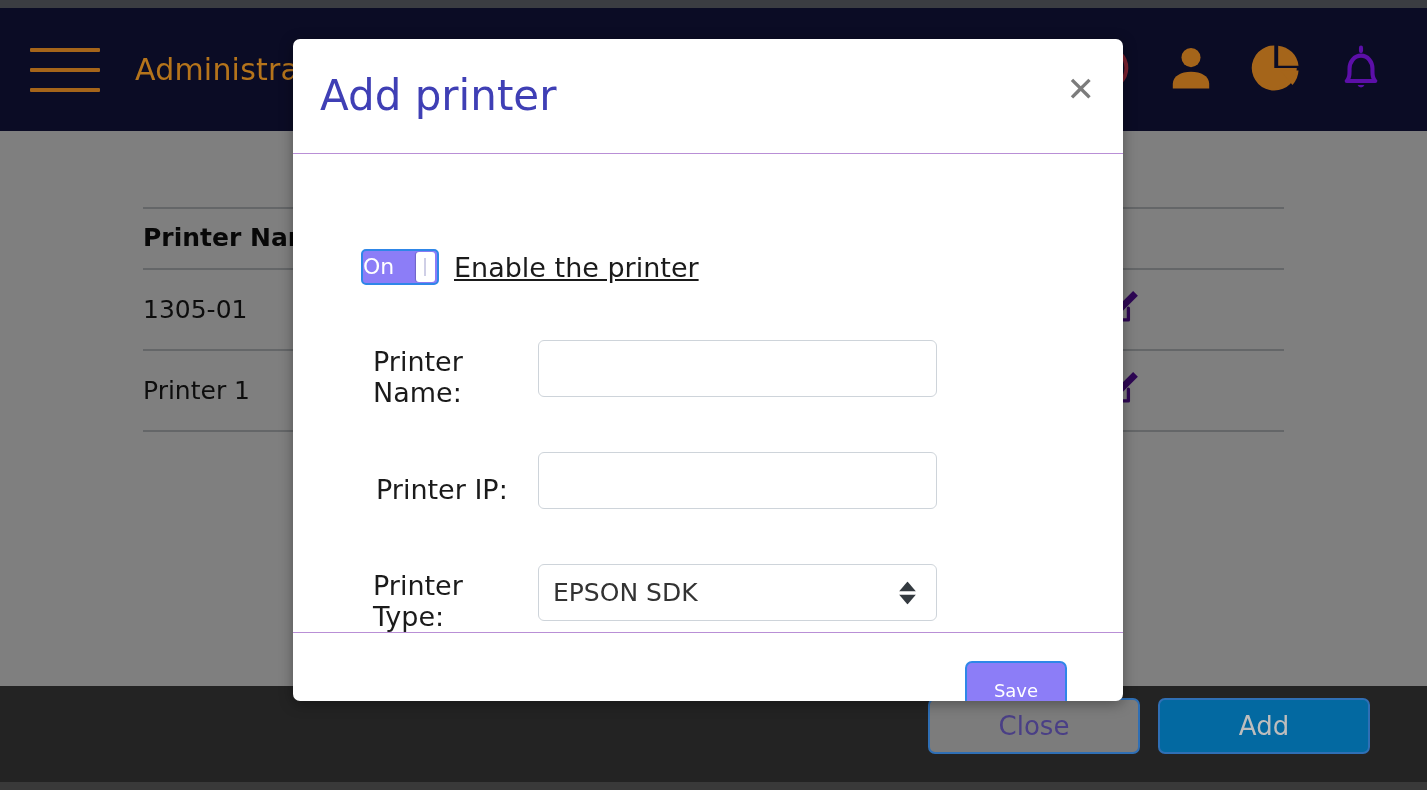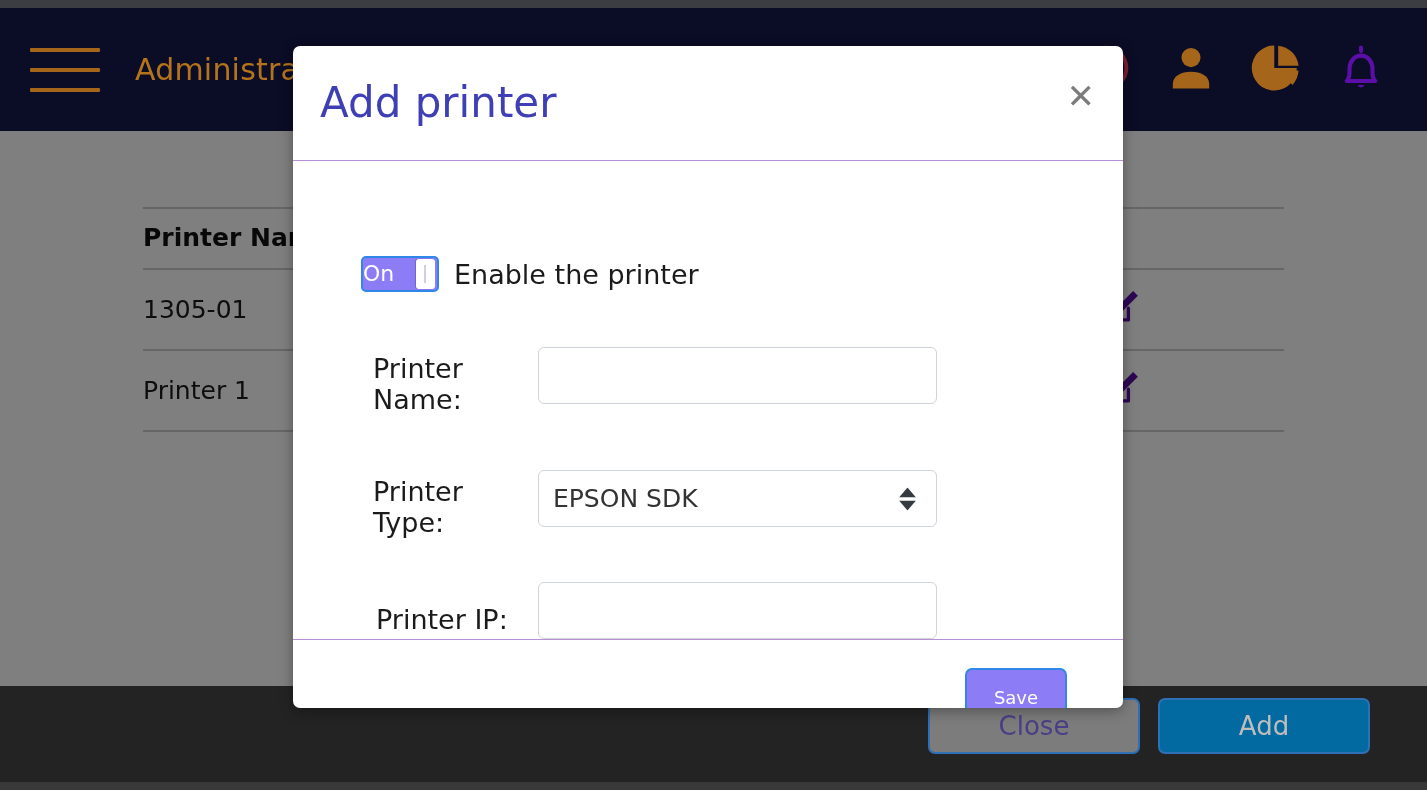--- a/index.html
+++ b/index.html
@@ -99,21 +99,21 @@
   .btn-close { background: #7c7c7c; color: #4a3f86; border: 2px solid #2f6fb5; }
   .btn-add   { background: #0369a1; color: #bdbdbd; border: 2px solid #2f6fb5; }
   .bottom-strip {
     position: absolute; left: 0; top: 782px;
     width: 1427px; height: 8px;
     background: #4c4c4c; opacity: .55;
   }
 
   
   .modal {
-    position: absolute; left: 293px; top: 46px;
+    position: absolute; left: 293px; top: 39px;
     width: 830px; height: 662px;
     background: #ffffff;
     border-radius: 7px;
     box-shadow: 0 3px 14px rgba(0,0,0,.35);
     display: flex; flex-direction: column;
     overflow: hidden;
   }
   .modal-header {
     height: 115px; min-height: 115px;
     border-bottom: 1px solid #b98fd6;
@@ -151,21 +151,21 @@
   .switch .knob {
     position: absolute; right: 2px; top: 1px;
     width: 19px; height: 30px;
     background: #ffffff; border-radius: 3px;
     box-shadow: -1px 0 1px rgba(0,0,0,.2);
   }
   .switch .knob::after{
     content:""; position:absolute; left:8px; top:6px;
     width:2px; height:18px; background:#cfcfe6;
   }
-  .toggle-label { font-size: 27px; color: #1b1b1b; margin-left: 15px; }
+  .toggle-label { font-size: 27px; color: #1b1b1b; margin-left: 15px; text-decoration: underline; }
 
   .field-row { display: flex; align-items: center; margin-top: 44px; }
   .field-label {
     width: 205px; font-size: 27px; color: #1b1b1b;
     padding-left: 40px; box-sizing: border-box; margin-top: 17px;
   }
   .txt {
     width: 399px; height: 57px;
     border: 1px solid #ced4da; border-radius: 6px;
     font-size: 25px; color: #333;
@@ -314,39 +314,39 @@
         <span class="knob"></span>
       </div>
       <div class="toggle-label">Enable the printer</div>
     </div>
 
     <div class="field-row">
       <div class="field-label">Printer Name:</div>
       <input class="txt" type="text" value="" style="">
     </div>
 
+    <div class="field-row ip">
+      <div class="field-label">Printer IP:</div>
+      <input class="txt" type="text" value="" style="">
+    </div>
+
     <div class="field-row">
       <div class="field-label">Printer Type:</div>
       <div class="sel-wrap">
         <div class="sel">EPSON SDK</div>
         <span class="sel-arrows">
           <svg width="17" height="10" viewBox="0 0 12 7">
               <path d="M6 0 L12 7 L0 7 Z" fill="#343a40"></path>
             </svg>
           <svg width="17" height="10" viewBox="0 0 12 7">
               <path d="M6 7 L0 0 L12 0 Z" fill="#343a40"></path>
             </svg>
         </span>
       </div>
     </div>
 
-    <div class="field-row ip">
-      <div class="field-label">Printer IP:</div>
-      <input class="txt" type="text" value="" style="">
-    </div>
-
   </div>
 
   <div class="modal-footer">
     <div class="btn-save">Save</div>
   </div>
 
 </div>
 
 </body></html>

